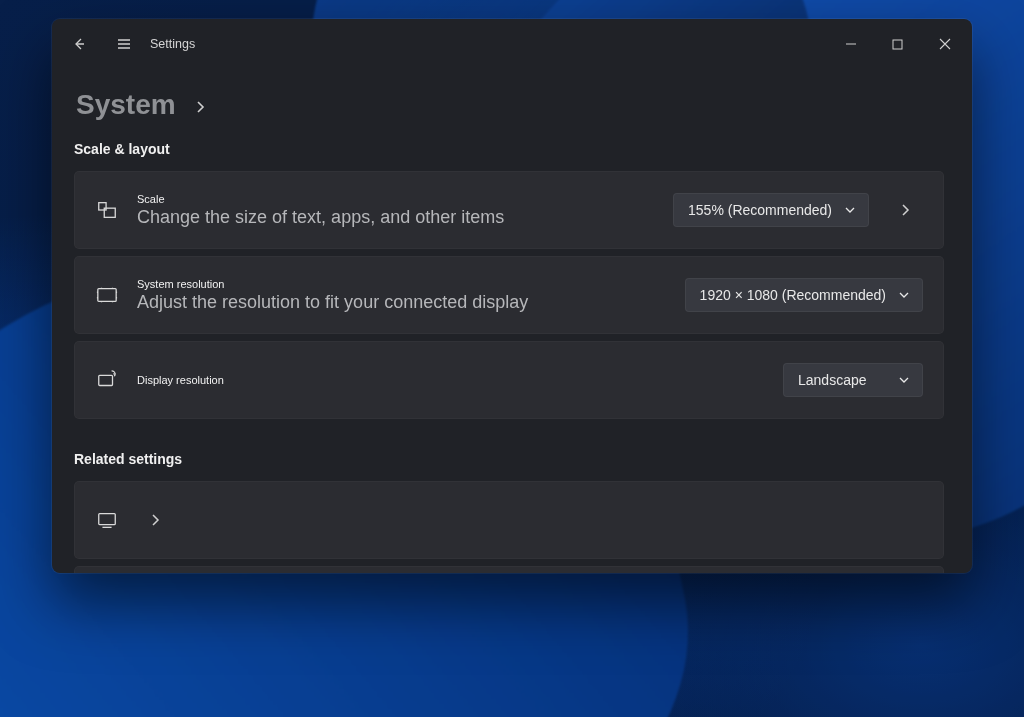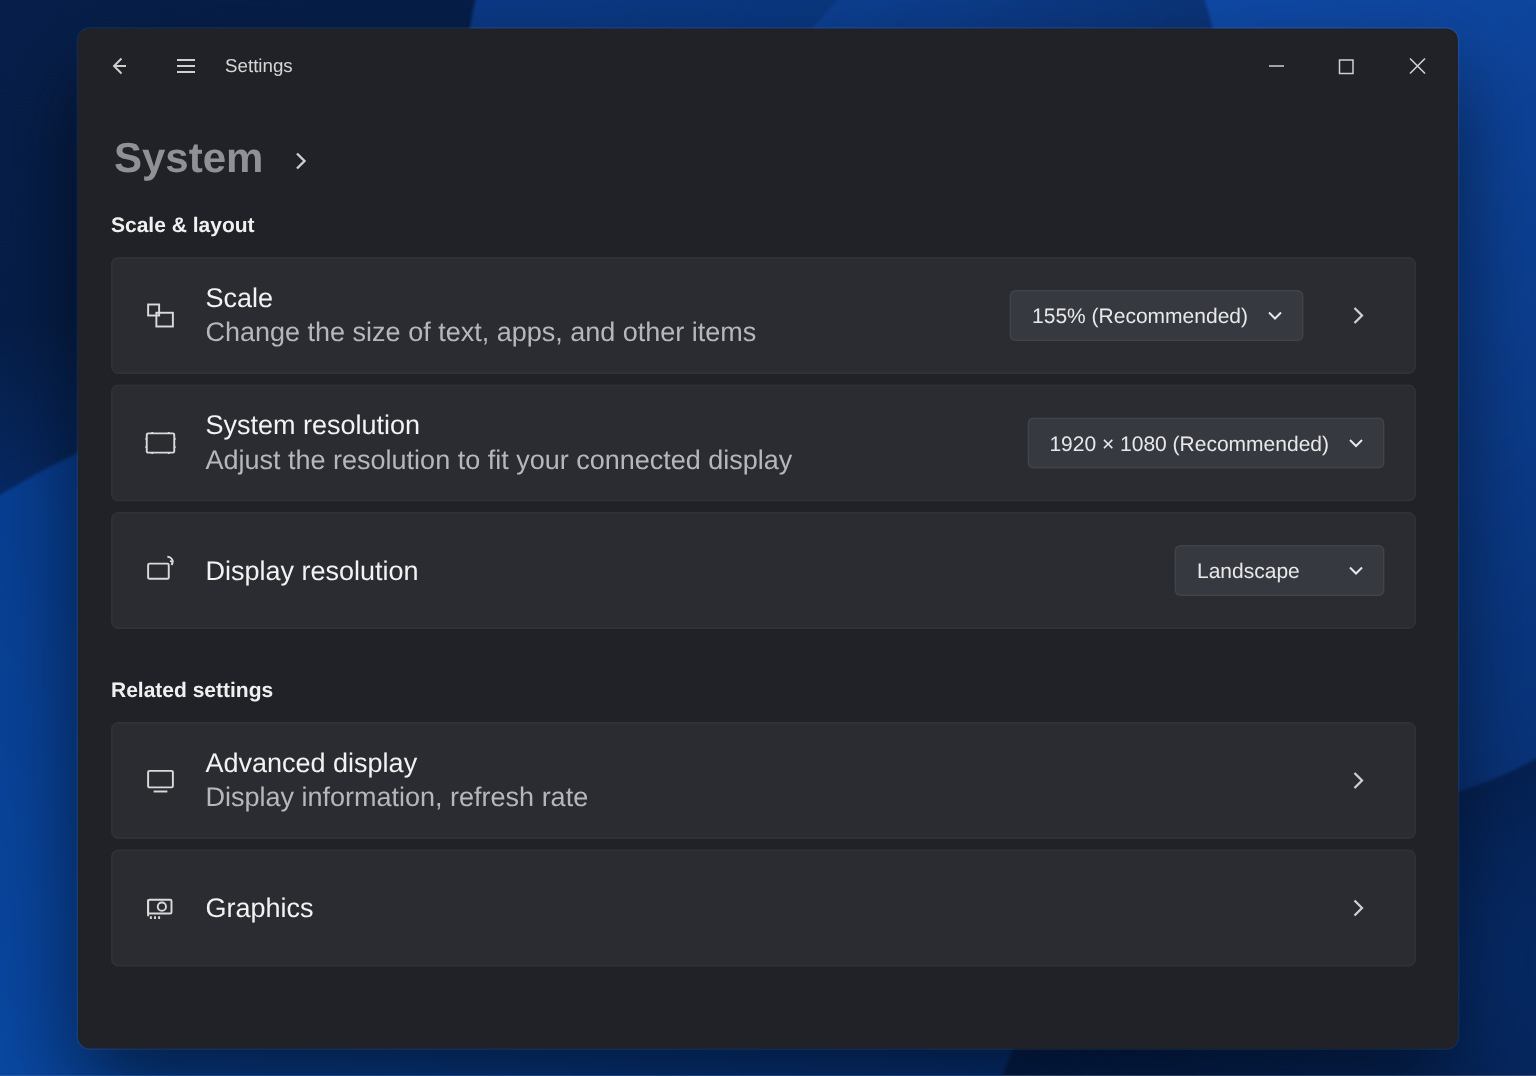--- a/index.html
+++ b/index.html
@@ -16,21 +16,21 @@
   
   .petal { position:absolute; border-radius:50% 50% 50% 50% / 60% 60% 40% 40%; filter: blur(1px); }
   .p1{ width:900px;height:700px; left:-220px; top:260px; background:linear-gradient(60deg,#0f6ff3,#073a96); transform:rotate(-10deg);}
   .p2{ width:700px;height:650px; right:-150px; top:-120px; background:linear-gradient(120deg,#1a73ff,#0a3f98); transform:rotate(25deg);}
   .p3{ width:500px;height:500px; left:300px; top:-180px; background:linear-gradient(180deg,#1364e6,#0a2a63); transform:rotate(-40deg); opacity:.7;}
   .shade{ position:absolute; inset:0; background: rgba(0,0,0,0.25); pointer-events:none;}
 
   .window {
     position:absolute;
     left:52px; top:19px;
-    width:920px; height:680px;
+    width:920px; height:554px;
     background:#202227;
     border-radius:8px;
     box-shadow: 0 0 0 1px rgba(255,255,255,0.06), 0 30px 60px rgba(0,0,0,0.55);
     overflow:hidden;
     display:flex; flex-direction:column;
   }
 
   .titlebar{
     height:50px;
     display:flex; align-items:center;
@@ -83,21 +83,21 @@
     display:flex; align-items:center;
     padding:0 20px;
     margin-bottom:7px;
     gap:18px;
   }
   .card-icon{
     width:24px; height:24px; display:flex; align-items:center; justify-content:center;
     color:#dadada;
   }
   .card-text{ display:flex; flex-direction:column; gap:2px; flex:1; min-width:0;}
-  .card-text .h{ font-size:18px; color:#f2f2f2;}
+  .card-text .h{ font-size:11px; color:#f2f2f2;}
   .card-text .d{ font-size:18px; color:#b6b7ba;}
   .dropdown{
     background:#373940;
     border:1px solid rgba(255,255,255,0.05);
     border-radius:4px;
     height:34px;
     display:flex; align-items:center;
     gap:12px;
     padding:0 12px 0 14px;
     color:#e8e8e8;
@@ -235,24 +235,20 @@
 
     <div class="section-title mtop">Related settings</div>
 
     <div class="card link">
       <div class="card-icon">
         <svg width="22" height="22" viewBox="0 0 24 24" fill="none" stroke="currentColor" stroke-width="1.4">
             <rect x="3" y="5" width="18" height="12" rx="1"></rect>
             <path d="M7 20h10"></path>
           </svg>
       </div>
-      <div class="card-text">
-        <span class="h">Advanced display</span>
-        <span class="d">Display information, refresh rate</span>
-      </div>
       <div class="chev-right">
         <svg width="12" height="14" viewBox="0 0 12 14" fill="none" stroke="currentColor" stroke-width="1.5">
             <path d="M4 2l5 5-5 5"></path>
           </svg>
       </div>
     </div>
 
     <div class="card link">
       <div class="card-icon">
         <svg width="22" height="22" viewBox="0 0 24 24" fill="none" stroke="currentColor" stroke-width="1.4">

